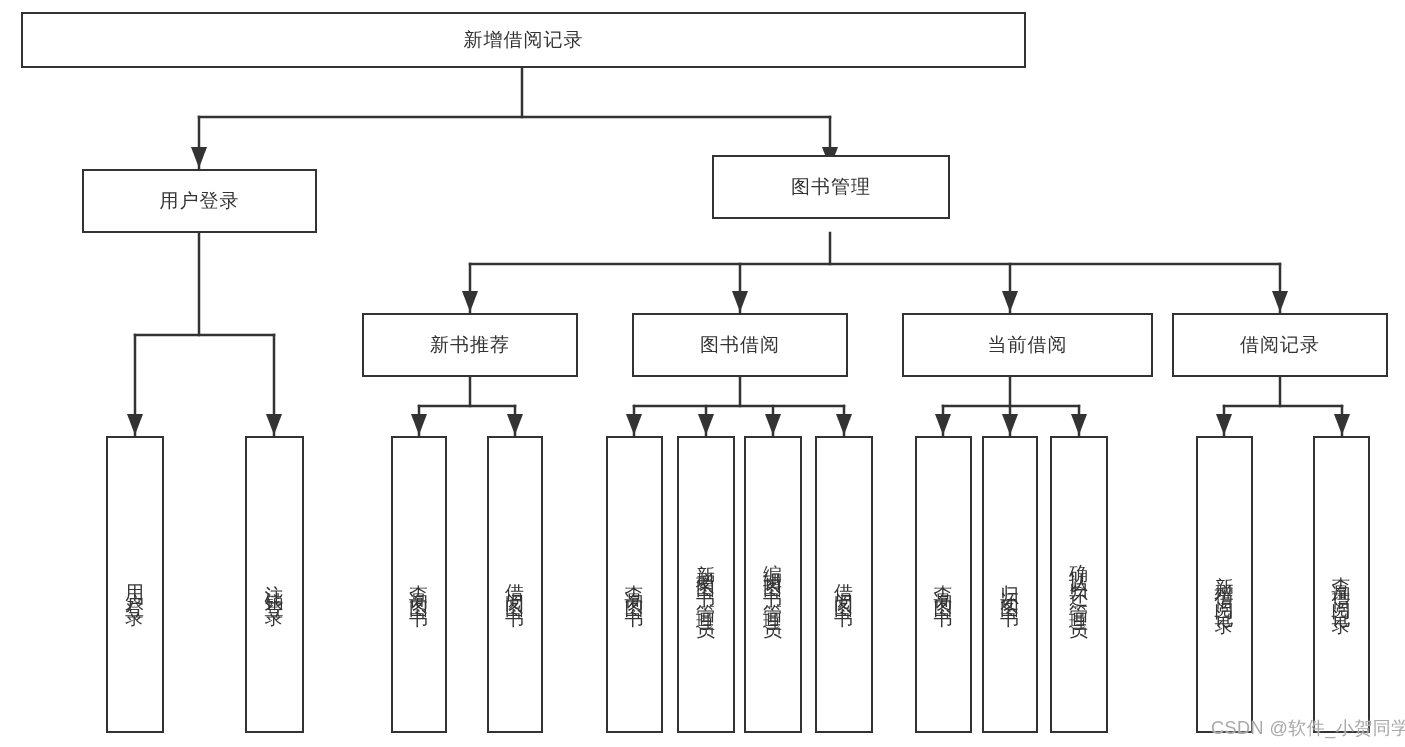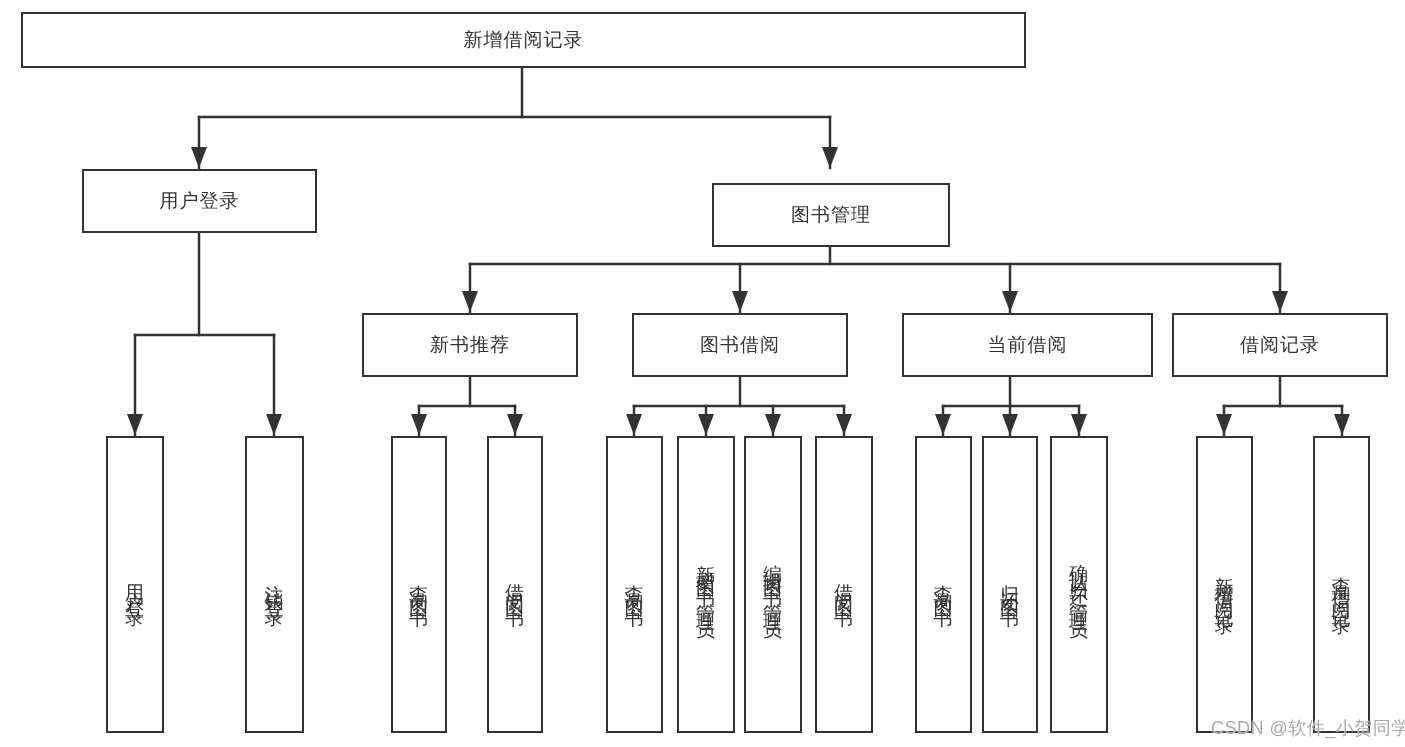--- a/index.html
+++ b/index.html
@@ -117,21 +117,21 @@
         <line x1="1224" y1="406" x2="1342" y2="406"></line>
         <line x1="1224" y1="406" x2="1224" y2="435" marker-end="url(#arrow)"></line>
         <line x1="1342" y1="406" x2="1342" y2="435" marker-end="url(#arrow)"></line>
       </g>
     </g>
   </svg>
 
   <div class="box" style="left:21px;top:12px;width:1005px;height:56px;">新增借阅记录</div>
 
   <div class="box" style="left:82px;top:169px;width:235px;height:64px;">用户登录</div>
-  <div class="box" style="left:712px;top:183px;width:238px;height:64px;">图书管理</div>
+  <div class="box" style="left:712px;top:155px;width:238px;height:64px;">图书管理</div>
 
   <div class="box" style="left:362px;top:313px;width:216px;height:64px;">新书推荐</div>
   <div class="box" style="left:632px;top:313px;width:216px;height:64px;">图书借阅</div>
   <div class="box" style="left:902px;top:313px;width:251px;height:64px;">当前借阅</div>
   <div class="box" style="left:1172px;top:313px;width:216px;height:64px;">借阅记录</div>
 
   <div class="box leaf" style="left:106px;top:436px;width:58px;height:297px;">
     <span class="vtext">用户登录</span>
   </div>
   <div class="box leaf" style="left:245px;top:436px;width:59px;height:297px;">

